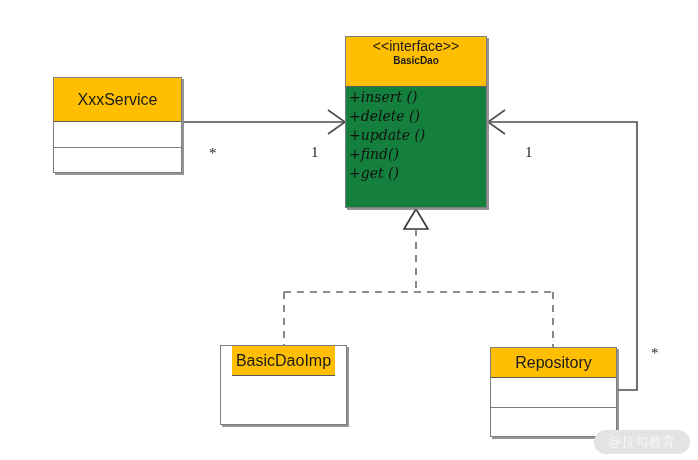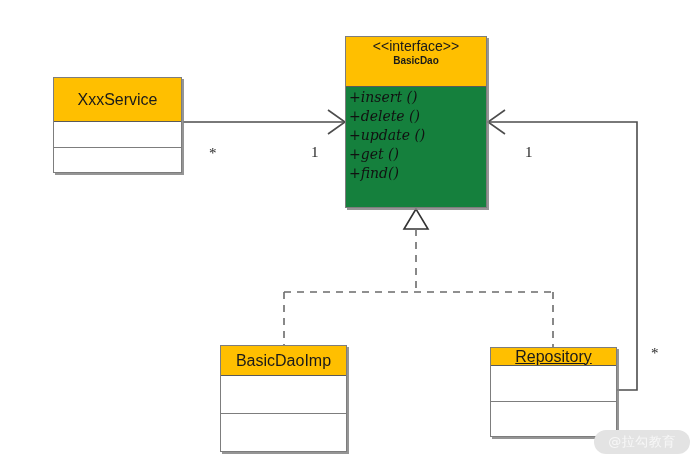--- a/index.html
+++ b/index.html
@@ -152,33 +152,33 @@
 
   <div class="uml-class" style="left:345px; top:36px; width:142px; height:172px;">
     <div class="uml-header" style="height:50px;">
       <span class="stereotype">&lt;&lt;interface&gt;&gt;</span>
       <span class="type-name">BasicDao</span>
     </div>
     <div class="uml-ops">
       <div class="op-item">+insert ()</div>
       <div class="op-item">+delete ()</div>
       <div class="op-item">+update ()</div>
+      <div class="op-item">+find()</div>
       <div class="op-item">+get ()</div>
-      <div class="op-item">+find()</div>
     </div>
   </div>
 
-  <div class="uml-class" style="left:220px; top:345px; width:127px; height:107px;">
+  <div class="uml-class" style="left:220px; top:345px; width:127px; height:80px;align-items:center;">
     <div class="uml-header plain" style="height:30px;">BasicDaoImp</div>
     <div class="uml-compartment"></div>
     <div class="uml-compartment"></div>
   </div>
 
   <div class="uml-class" style="left:490px; top:347px; width:127px; height:90px;">
-    <div class="uml-header plain" style="height:18px;text-decoration:underline;">Repository</div>
+    <div class="uml-header plain" style="height:30px;">Repository</div>
     <div class="uml-compartment"></div>
     <div class="uml-compartment"></div>
   </div>
 
   <div class="edge-label" style="left:209px; top:145px;">*</div>
 
   <div class="edge-label" style="left:311px; top:144px;">1</div>
 
   <div class="edge-label" style="left:525px; top:144px;">1</div>
 

